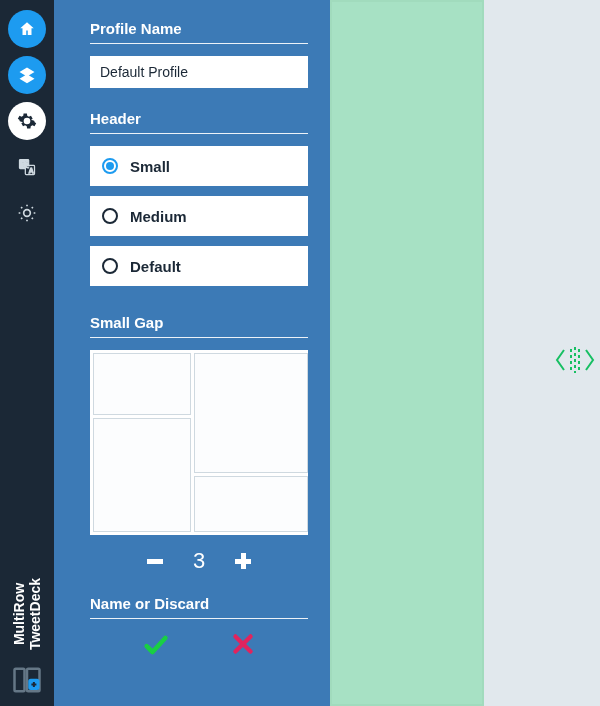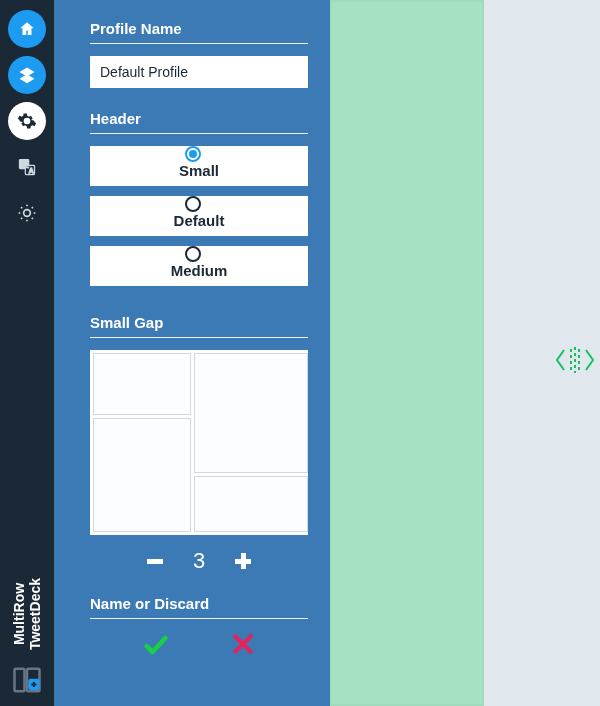--- a/index.html
+++ b/index.html
@@ -87,21 +87,20 @@
     background:#fff;
     color:#1b2836;
     display:flex;
     align-items:center;
     height:40px;
     padding:0 12px;
     margin-bottom:10px;
     font-weight:700;
     font-size:15px;
     cursor:pointer;
-    flex-direction:column;
   }
   .radio {
     width:16px;height:16px;
     border:2px solid #1b2836;
     border-radius:50%;
     margin-right:12px;
     display:flex;align-items:center;justify-content:center;
   }
   .radio.sel { border-color:#1d9bf0; }
   .radio.sel::after{
@@ -227,25 +226,25 @@
 
   <div class="section-title">Header</div>
   <div class="hr"></div>
   <div class="radio-group">
     <div class="radio-row">
       <span class="radio sel"></span>
       <span>Small</span>
     </div>
     <div class="radio-row">
       <span class="radio"></span>
-      <span>Default</span>
+      <span>Medium</span>
     </div>
     <div class="radio-row">
       <span class="radio"></span>
-      <span>Medium</span>
+      <span>Default</span>
     </div>
   </div>
 
   <div class="section-title">Small Gap</div>
   <div class="hr"></div>
   <div class="grid-preview">
     <div class="cell a"></div>
     <div class="cell b"></div>
     <div class="cell c"></div>
     <div class="cell d"></div>

